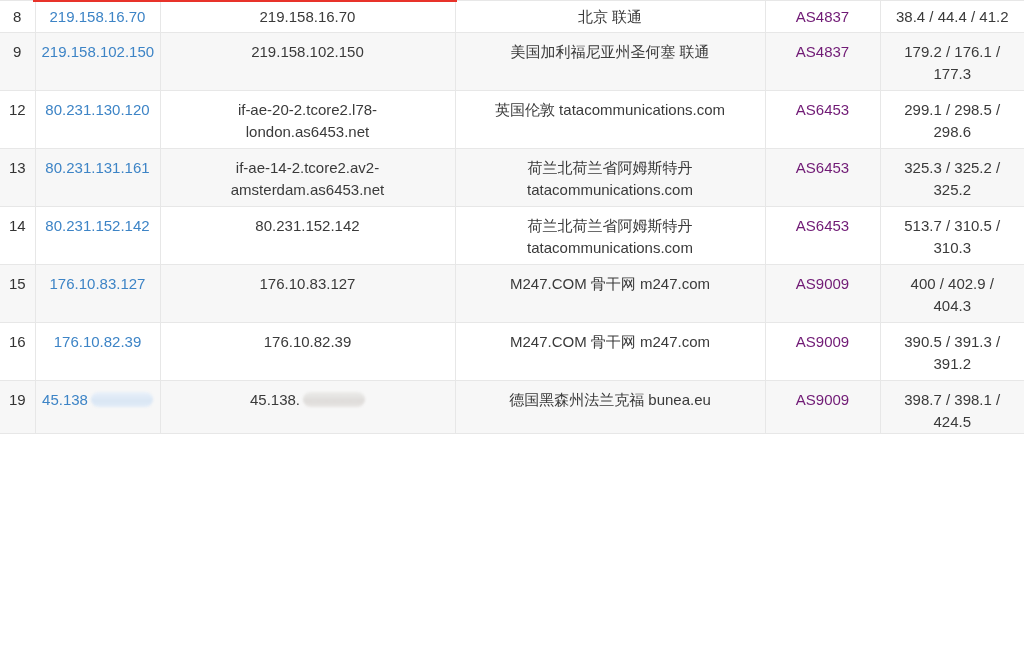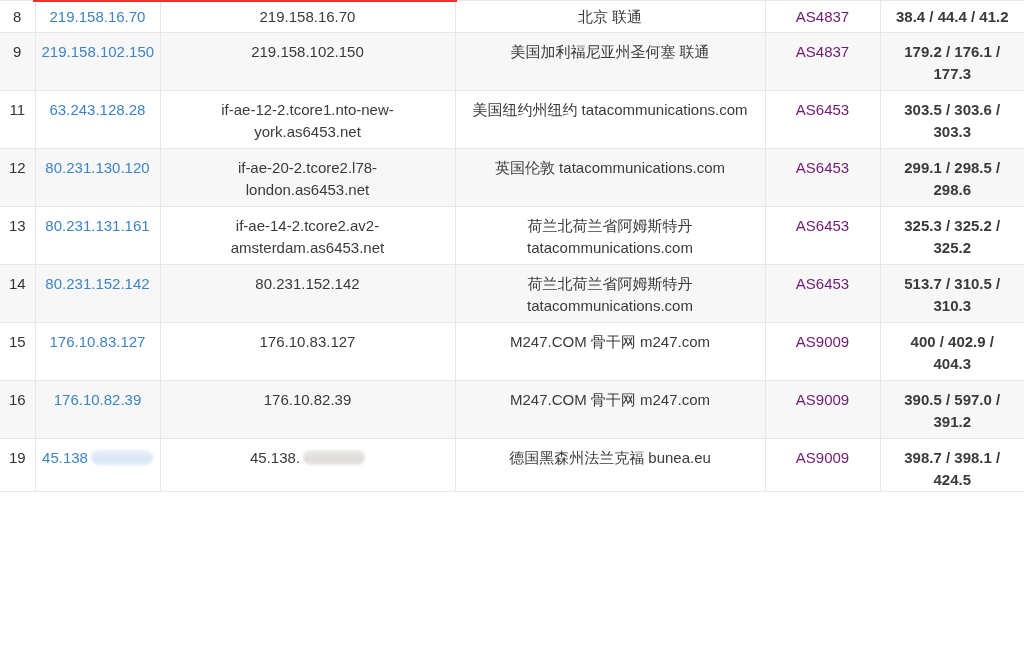--- a/index.html
+++ b/index.html
@@ -33,21 +33,21 @@
     vertical-align: top;
     text-align: center;
     font-size: 15px;
     line-height: 22px;
     color: #3a3a3a;
     padding: 8px 6px 0 6px;
     overflow: hidden;
   }
   
   td:first-child { border-left: none; }
-  td:last-child  { border-right: none; font-weight: bold; }
+  td:last-child  { border-right: none; }
 
   tr          { height: 58px; }
   tr.r-first  { height: 32px; }
   tr.r-first td { padding-top: 5px; }
   tr.r-last   { height: 53px; margin-top: 16px; }
 
   tr:nth-child(even) td { background: #f7f7f7; }
 
   .c-hop  { color: #333333; }
   .c-ip a, .c-asn a {
@@ -98,30 +98,20 @@
         <tr>
       <td class="c-hop">9</td>
       <td class="c-ip"><a>219.158.102.150</a></td>
       <td class="c-host">219.158.102.150</td>
       <td class="c-loc">美国加利福尼亚州圣何塞 联通</td>
       <td class="c-asn"><a>AS4837</a></td>
       <td class="c-lat">179.2 / 176.1 /
 177.3</td>
     </tr>
         <tr>
-      <td class="c-hop">11</td>
-      <td class="c-ip"><a>63.243.128.28</a></td>
-      <td class="c-host">if-ae-12-2.tcore1.nto-new-
-york.as6453.net</td>
-      <td class="c-loc">美国纽约州纽约 tatacommunications.com</td>
-      <td class="c-asn"><a>AS6453</a></td>
-      <td class="c-lat">303.5 / 303.6 /
-303.3</td>
-    </tr>
-        <tr>
       <td class="c-hop">12</td>
       <td class="c-ip"><a>80.231.130.120</a></td>
       <td class="c-host">if-ae-20-2.tcore2.l78-
 london.as6453.net</td>
       <td class="c-loc">英国伦敦 tatacommunications.com</td>
       <td class="c-asn"><a>AS6453</a></td>
       <td class="c-lat">299.1 / 298.5 /
 298.6</td>
     </tr>
         <tr>
@@ -153,21 +143,21 @@
       <td class="c-asn"><a>AS9009</a></td>
       <td class="c-lat">400 / 402.9 /
 404.3</td>
     </tr>
         <tr>
       <td class="c-hop">16</td>
       <td class="c-ip"><a>176.10.82.39</a></td>
       <td class="c-host">176.10.82.39</td>
       <td class="c-loc">M247.COM 骨干网 m247.com</td>
       <td class="c-asn"><a>AS9009</a></td>
-      <td class="c-lat">390.5 / 597.0 /
+      <td class="c-lat">390.5 / 391.3 /
 391.2</td>
     </tr>
         <tr class="r-last">
       <td class="c-hop">19</td>
       <td class="c-ip"><a>45.138</a><span class="redact redact-ip"></span></td>
       <td class="c-host">45.138.<span class="redact redact-host"></span></td>
       <td class="c-loc">德国黑森州法兰克福 bunea.eu</td>
       <td class="c-asn"><a>AS9009</a></td>
       <td class="c-lat">398.7 / 398.1 /
 424.5</td>

